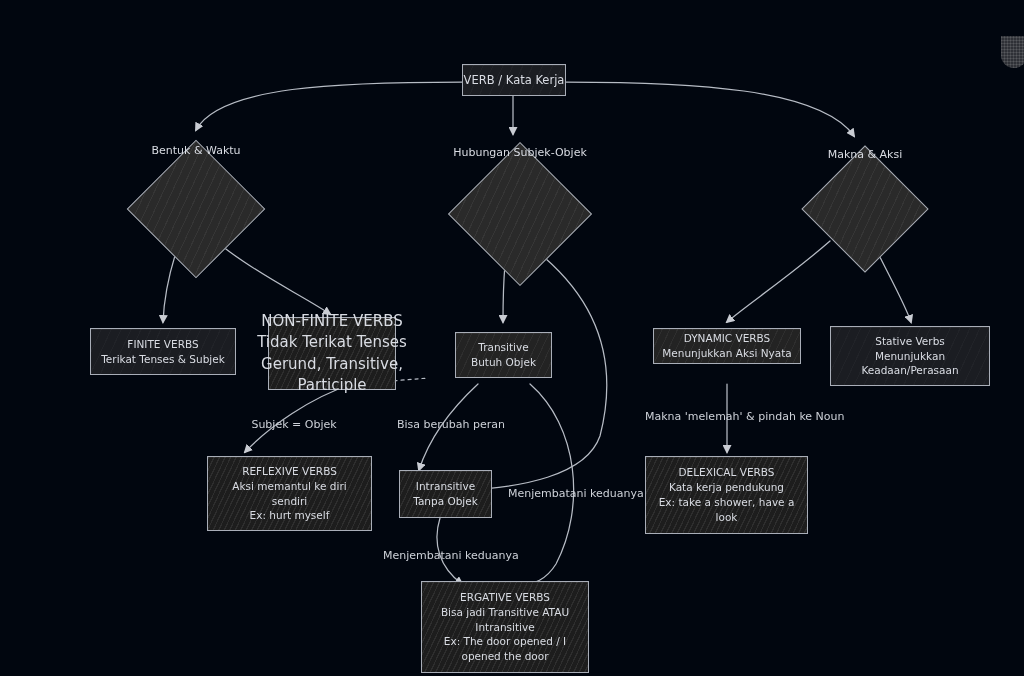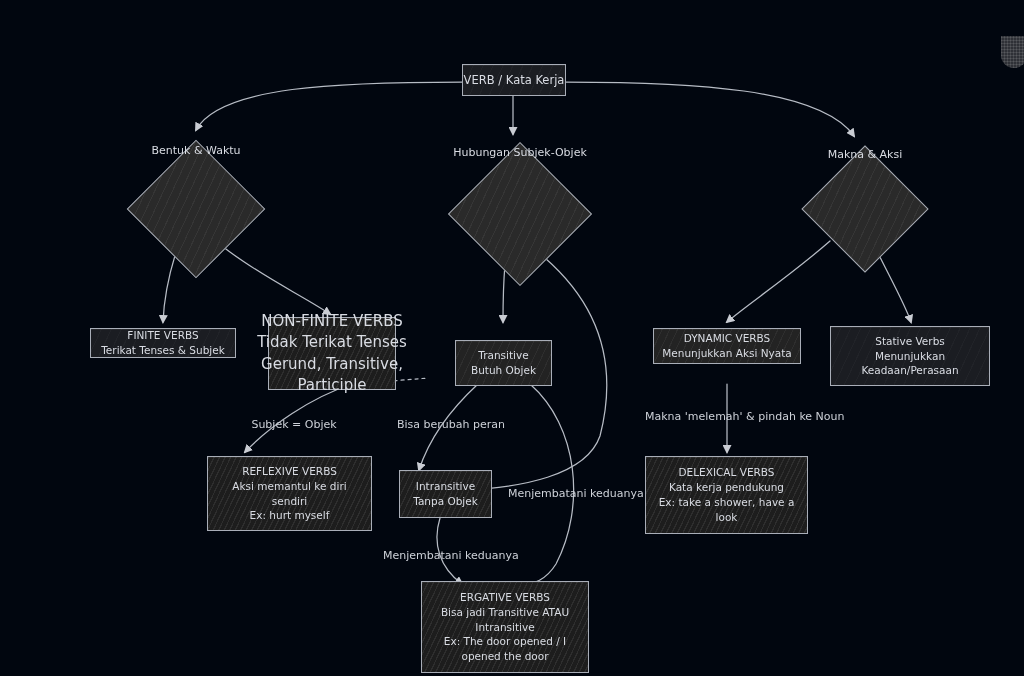--- a/index.html
+++ b/index.html
@@ -188,37 +188,37 @@
   <div class="diamond" style="left:422px; top:110px; width:196px; height:136px;">
     <div class="shape" style="width:100px; height:100px;"></div>
     <span class="dlabel" style="font-size:11px;">Hubungan Subjek-Objek</span>
   </div>
 
   <div class="diamond" style="left:790px; top:112px; width:150px; height:122px;">
     <div class="shape" style="width:88px; height:88px;"></div>
     <span class="dlabel" style="font-size:11px;">Makna &amp; Aksi</span>
   </div>
 
-  <div class="node flat" style="left:90px; top:292px; width:146px; height:30px; font-size:10.5px;">
+  <div class="node flat" style="left:90px; top:292px; width:146px; height:47px; font-size:10.5px;">
     <div class="inner">
       <span class="ln">FINITE VERBS</span>
       <span class="ln">Terikat Tenses &amp; Subjek</span>
     </div>
   </div>
 
   <div class="node dense" style="left:268px; top:281px; width:128px; height:73px; font-size:15px;">
     <div class="inner">
       <span class="ln">NON-FINITE VERBS</span>
       <span class="ln">Tidak Terikat Tenses</span>
       <span class="ln">Gerund, Transitive,</span>
       <span class="ln">Participle</span>
     </div>
   </div>
 
-  <div class="node" style="left:455px; top:304px; width:97px; height:46px; font-size:10.5px;">
+  <div class="node" style="left:455px; top:296px; width:97px; height:46px; font-size:10.5px;">
     <div class="inner">
       <span class="ln">Transitive</span>
       <span class="ln">Butuh Objek</span>
     </div>
   </div>
 
   <div class="node" style="left:653px; top:292px; width:148px; height:36px; font-size:10.5px;">
     <div class="inner">
       <span class="ln">DYNAMIC VERBS</span>
       <span class="ln">Menunjukkan Aksi Nyata</span>

